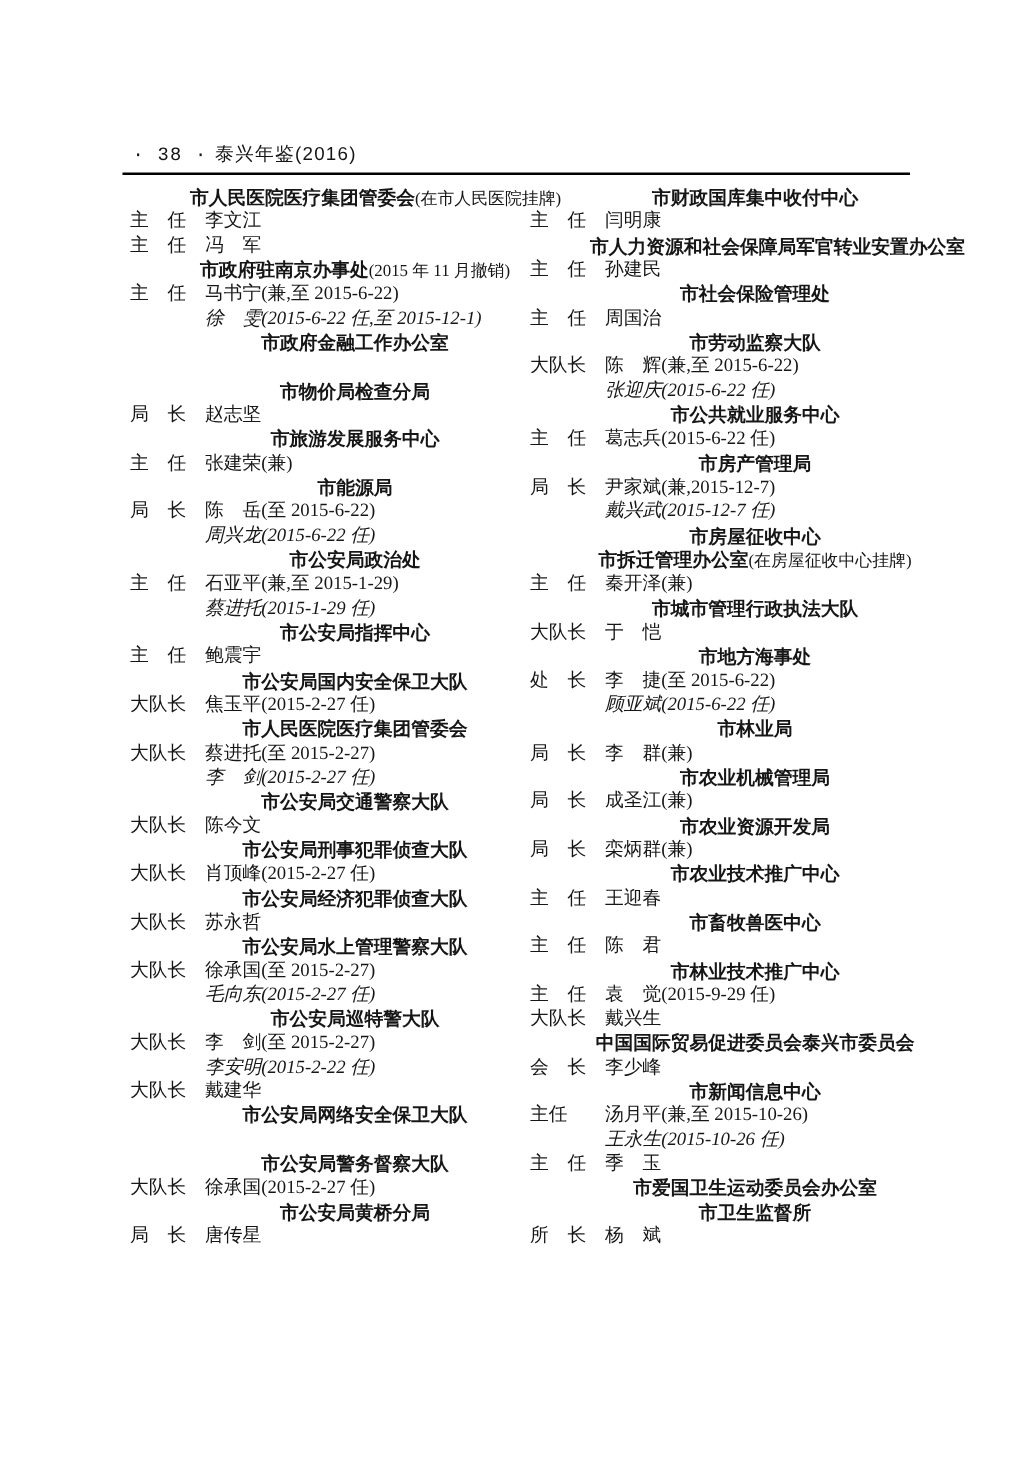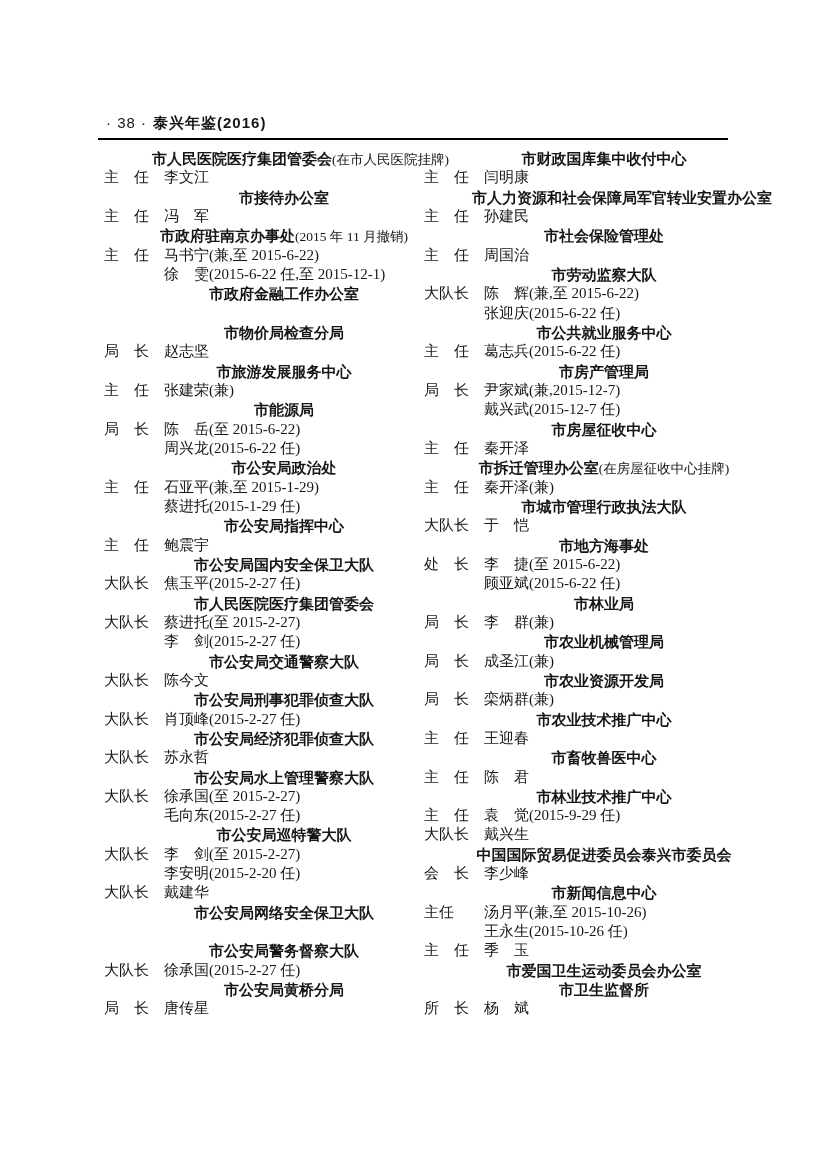--- a/index.html
+++ b/index.html
@@ -18,25 +18,25 @@
   }
   .running-header {
     position: absolute;
     left: 106px;
     top: 114px;
     font-size: 15px;
     letter-spacing: 1px;
     white-space: nowrap;
   }
   .running-header .page-no {
-    font-family: Liberation Sans, sans-serif;
+    font-family: Liberation Mono, monospace;
   }
   .running-header .book-title {
     font-family: "Liberation Sans", "DejaVu Sans", sans-serif;
-    font-weight: bold;
+    font-weight: normal;
     margin-left: 6px;
   }
   .header-rule {
     position: absolute;
     left: 98px;
     top: 138px;
     width: 630px;
     height: 2.4px;
     background: #000000;
   }
@@ -63,37 +63,37 @@
     font-weight: normal;
     font-family: "Liberation Serif", "DejaVu Serif", serif;
     font-size: 13.5px;
   }
   .row.entry .role {
     display: inline-block;
     width: 60px;
   }
   .row.cont {
     padding-left: 60px;
+    font-style: italic;
   }
   .row.blank {
     
   }
 </style>
 </head>
 <body>
 
 <div class="page">
   <div class="running-header">
     <span class="page-no">· 38 ·</span><span class="book-title">泰兴年鉴(2016)</span>
   </div>
   <div class="header-rule"></div>
   <div class="col col-left">
       <div class="row heading"><span>市人民医院医疗集团管委会</span><span class="h-suffix">(在市人民医院挂牌)</span></div>
       <div class="row entry"><span class="role">主　任</span><span class="name">李文江</span></div>
-      <div class="row heading"><span>市接待办公室</span></div>
       <div class="row entry"><span class="role">主　任</span><span class="name">冯　军</span></div>
       <div class="row heading"><span>市政府驻南京办事处</span><span class="h-suffix">(2015 年 11 月撤销)</span></div>
       <div class="row entry"><span class="role">主　任</span><span class="name">马书宁(兼,至 2015-6-22)</span></div>
       <div class="row cont"><span class="name">徐　雯(2015-6-22 任,至 2015-12-1)</span></div>
       <div class="row heading"><span>市政府金融工作办公室</span></div>
       <div class="row blank"></div>
       <div class="row heading"><span>市物价局检查分局</span></div>
       <div class="row entry"><span class="role">局　长</span><span class="name">赵志坚</span></div>
       <div class="row heading"><span>市旅游发展服务中心</span></div>
       <div class="row entry"><span class="role">主　任</span><span class="name">张建荣(兼)</span></div>
@@ -114,21 +114,21 @@
       <div class="row entry"><span class="role">大队长</span><span class="name">陈今文</span></div>
       <div class="row heading"><span>市公安局刑事犯罪侦查大队</span></div>
       <div class="row entry"><span class="role">大队长</span><span class="name">肖顶峰(2015-2-27 任)</span></div>
       <div class="row heading"><span>市公安局经济犯罪侦查大队</span></div>
       <div class="row entry"><span class="role">大队长</span><span class="name">苏永哲</span></div>
       <div class="row heading"><span>市公安局水上管理警察大队</span></div>
       <div class="row entry"><span class="role">大队长</span><span class="name">徐承国(至 2015-2-27)</span></div>
       <div class="row cont"><span class="name">毛向东(2015-2-27 任)</span></div>
       <div class="row heading"><span>市公安局巡特警大队</span></div>
       <div class="row entry"><span class="role">大队长</span><span class="name">李　剑(至 2015-2-27)</span></div>
-      <div class="row cont"><span class="name">李安明(2015-2-20 任)</span></div>
+      <div class="row cont"><span class="name">李安明(2015-2-22 任)</span></div>
       <div class="row entry"><span class="role">大队长</span><span class="name">戴建华</span></div>
       <div class="row heading"><span>市公安局网络安全保卫大队</span></div>
       <div class="row blank"></div>
       <div class="row heading"><span>市公安局警务督察大队</span></div>
       <div class="row entry"><span class="role">大队长</span><span class="name">徐承国(2015-2-27 任)</span></div>
       <div class="row heading"><span>市公安局黄桥分局</span></div>
       <div class="row entry"><span class="role">局　长</span><span class="name">唐传星</span></div>
     </div>
   <div class="col col-right">
       <div class="row heading"><span>市财政国库集中收付中心</span></div>
@@ -139,21 +139,20 @@
       <div class="row entry"><span class="role">主　任</span><span class="name">周国治</span></div>
       <div class="row heading"><span>市劳动监察大队</span></div>
       <div class="row entry"><span class="role">大队长</span><span class="name">陈　辉(兼,至 2015-6-22)</span></div>
       <div class="row cont"><span class="name">张迎庆(2015-6-22 任)</span></div>
       <div class="row heading"><span>市公共就业服务中心</span></div>
       <div class="row entry"><span class="role">主　任</span><span class="name">葛志兵(2015-6-22 任)</span></div>
       <div class="row heading"><span>市房产管理局</span></div>
       <div class="row entry"><span class="role">局　长</span><span class="name">尹家斌(兼,2015-12-7)</span></div>
       <div class="row cont"><span class="name">戴兴武(2015-12-7 任)</span></div>
       <div class="row heading"><span>市房屋征收中心</span></div>
-      <div class="row entry"><span class="role">主　任</span><span class="name">秦开泽</span></div>
       <div class="row heading"><span>市拆迁管理办公室</span><span class="h-suffix">(在房屋征收中心挂牌)</span></div>
       <div class="row entry"><span class="role">主　任</span><span class="name">秦开泽(兼)</span></div>
       <div class="row heading"><span>市城市管理行政执法大队</span></div>
       <div class="row entry"><span class="role">大队长</span><span class="name">于　恺</span></div>
       <div class="row heading"><span>市地方海事处</span></div>
       <div class="row entry"><span class="role">处　长</span><span class="name">李　捷(至 2015-6-22)</span></div>
       <div class="row cont"><span class="name">顾亚斌(2015-6-22 任)</span></div>
       <div class="row heading"><span>市林业局</span></div>
       <div class="row entry"><span class="role">局　长</span><span class="name">李　群(兼)</span></div>
       <div class="row heading"><span>市农业机械管理局</span></div>

